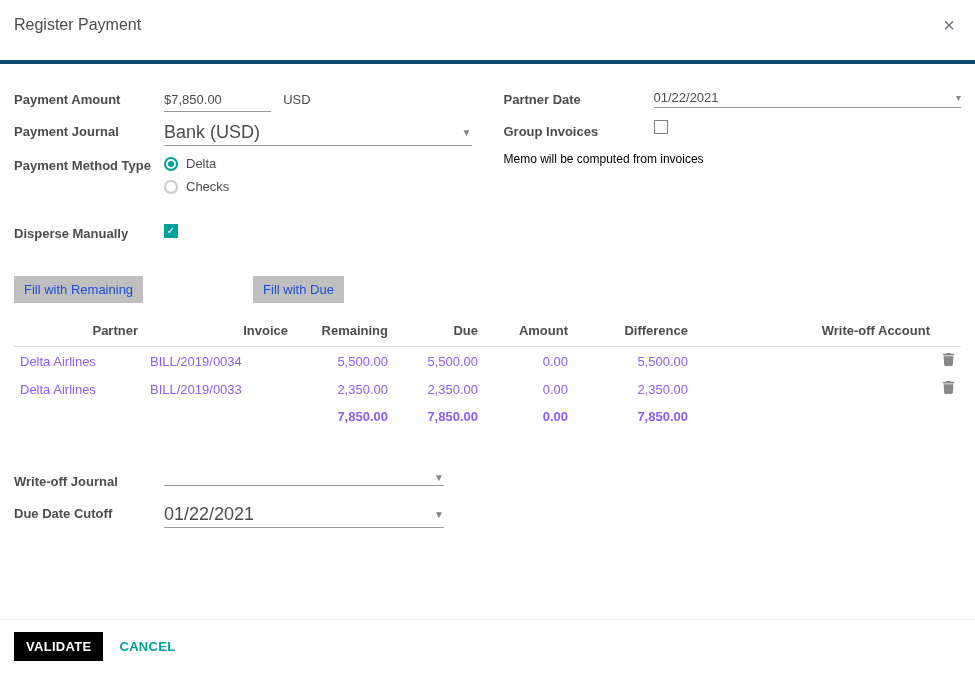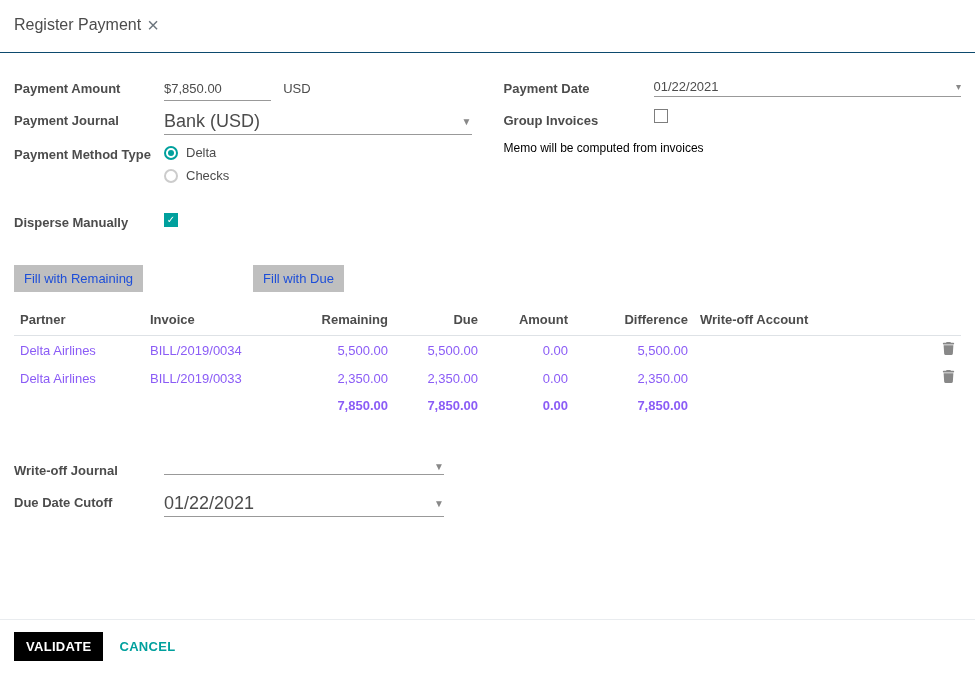--- a/index.html
+++ b/index.html
@@ -8,23 +8,23 @@
     width: 975px;
     height: 673px;
     font-family: "Helvetica Neue", Helvetica, Arial, sans-serif;
     font-size: 13px;
     color: #4c4c4c;
     background: #fff;
     position: relative;
   }
   .modal { width: 975px; height: 673px; display: flex; flex-direction: column; }
   .modal-header {
-    padding: 14px 14px 16px 14px;
-    border-bottom: 1px solid #0c4a6e;
-    display: flex; align-items: center; 
+    padding: 14px 14px 24px 14px;
+    border-bottom: 4px solid #0c4a6e;
+    display: flex; align-items: center; justify-content: space-between;
   }
   .modal-title { font-size: 16px; font-weight: 500; color: #4c4c4c; }
   .close-btn {
     font-size: 20px; line-height: 1; color: #6c757d; cursor: pointer; background: none; border: none;
   }
   .modal-body { padding: 24px 14px 10px 14px; flex: 1; overflow: auto; }
   .sheet { display: flex; gap: 32px; }
   .col { flex: 1; }
   .form-row { display: flex; align-items: flex-start; margin-bottom: 8px; min-height: 24px; }
   .form-label { width: 150px; font-weight: 700; font-size: 13px; color: #4c4c4c; padding-top: 4px; }
@@ -61,21 +61,21 @@
   .checkbox.checked { background: #00a09d; border-color: #00a09d; }
   .muted-note { font-size: 12px; color: #000000; }
   .spacer-row { height: 20px; }
   .btn-secondary {
     background: #bfbfbf; color: #1d4ed8; font-size: 13px; padding: 6px 10px; border: none; cursor: pointer;
     font-family: inherit;
   }
   .fill-buttons { display: flex; gap: 110px; margin-top: 22px; margin-bottom: 12px; }
   table.data { width: 100%; border-collapse: collapse; font-size: 13px; }
   table.data th {
-    text-align: left; font-weight: 700; color: #4c4c4c; padding: 8px 6px; border-bottom: 1px solid #dee2e6;
+    text-align: right; font-weight: 700; color: #4c4c4c; padding: 8px 6px; border-bottom: 1px solid #dee2e6;
   }
   table.data td { padding: 6px 6px; color: #8b5cf6; }
   table.data th.num, table.data td.num { text-align: right; }
   .trash {
     color: #888; cursor: pointer; background: none; border: none; padding: 0; font-size: 14px;
   }
   .trash svg { width: 13px; height: 13px; display: block; }
   .trash svg path { fill: #888; }
   .totals-row td { font-weight: 700; padding-top: 28px; }
   .bottom-form { margin-top: 40px; width: 430px; }
@@ -151,21 +151,21 @@
           <div class="form-value">
             <span class="checkbox checked">✓</span>
           </div>
         </div>
 
       </div>
 
       <div class="col">
 
         <div class="form-row">
-          <div class="form-label">Payment Date</div>
+          <div class="form-label">Partner Date</div>
           <div class="form-value">
             <div class="date-input-wrap">
               <span>01/22/2021</span>
               <span class="caret">▾</span>
             </div>
           </div>
         </div>
 
         <div class="form-row">
           <div class="form-label">Group Invoices</div>

